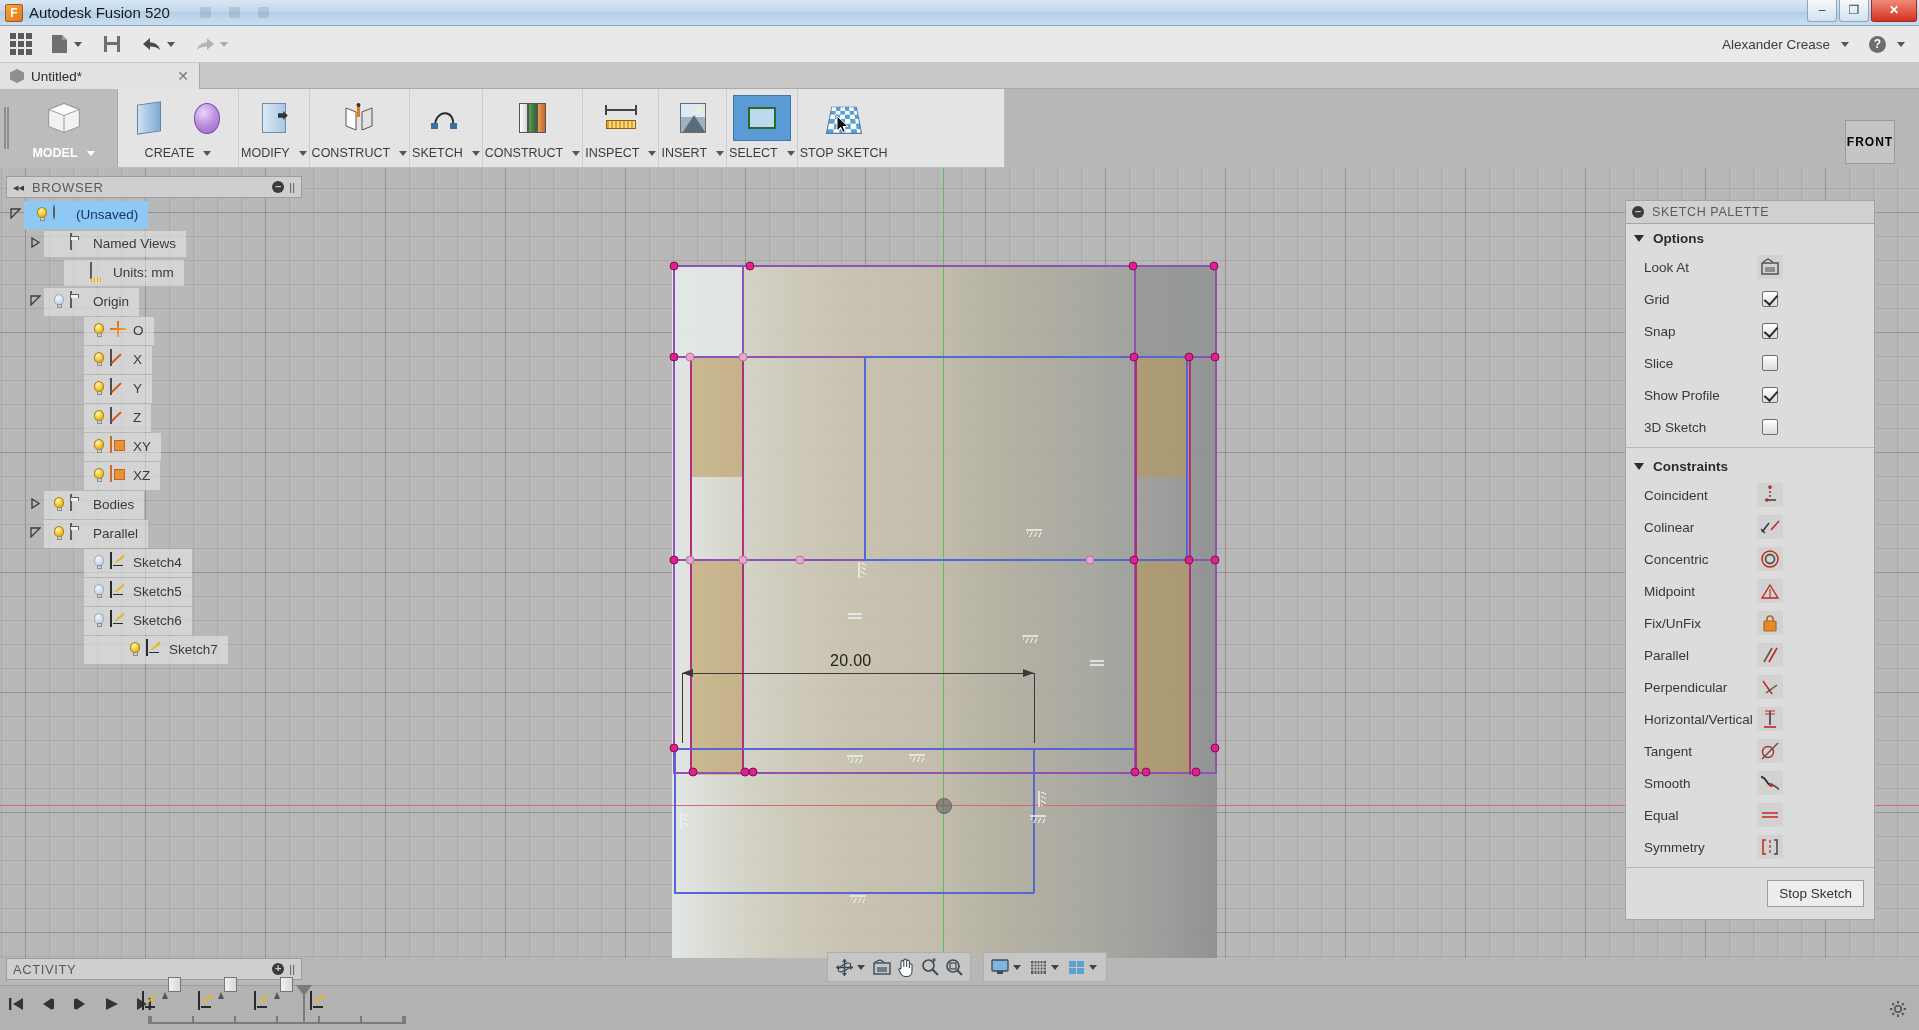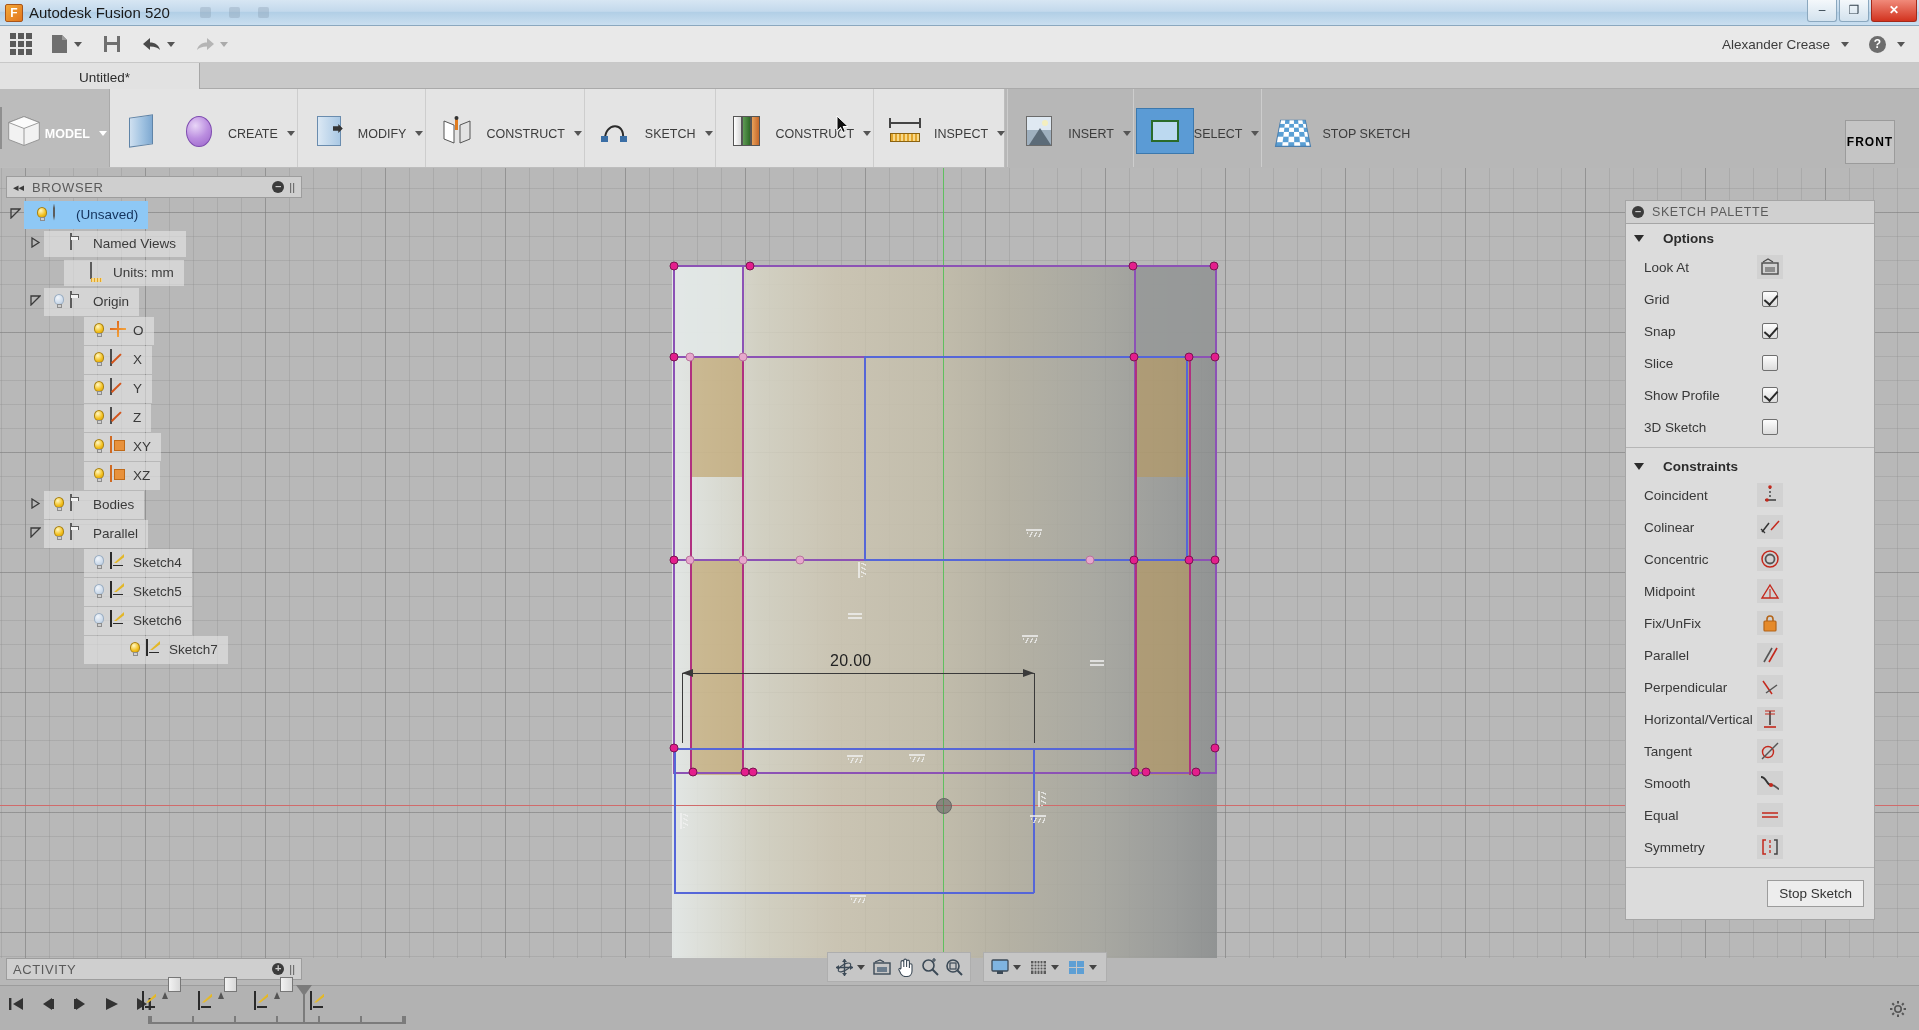--- a/index.html
+++ b/index.html
@@ -61,36 +61,36 @@
      font-size:12px; font-weight:bold; display:flex;align-items:center;justify-content:center; margin-left:14px;}
 
   
   .doctabbar {
     position: absolute; left:0; top: 63px; width:1919px; height: 26px;
     background: #c9c9c9; border-bottom:1px solid #aaa;
   }
   .doctab {
     position:absolute; left:0; top:0; height:26px; width: 200px;
     background: #e2e2e2; border-right: 1px solid #a7a7a7;
-    display:flex; align-items:center; gap:7px; padding-left:10px;flex-direction:column;
+    display:flex; align-items:center; gap:7px; padding-left:10px;
   }
   .doctab-ico { width:14px;height:14px; background:#8e8e8e;
      clip-path: polygon(50% 0, 100% 25%, 100% 75%, 50% 100%, 0 75%, 0 25%); }
   .doctab-lbl { font-size:13.5px; color:#2b2b2b; font-weight:500; }
   .doctab-x { margin-left:auto; margin-right:10px; font-size:14px; color:#777; }
 
   
   .ribbon {
     position: absolute; left: 0; top: 89px; width: 1005px; height: 79px;
     background: #e4e4e4; border-right:1px solid #bdbdbd; border-bottom:1px solid #bdbdbd;
     display: flex; align-items: stretch;
   }
   .rib-grip { width: 10px; background:#bcbcbc; display:flex; align-items:center; justify-content:center;}
   .rib-grip::before { content:""; width:2px; height:42px; background:#8f8f8f; box-shadow: 3px 0 0 #8f8f8f;}
-  .rib-panel { display:flex; flex-direction:row; align-items:center; justify-content:flex-start;
+  .rib-panel { display:flex; flex-direction:column; align-items:center; justify-content:flex-start;
       border-right:1px solid #cdcdcd; padding: 6px 2px 0 2px; }
   .rib-panel.model { background:#bcbcbc; min-width: 108px; border-right:1px solid #aaa;}
   .rib-btn { width: 58px; height: 46px; display:flex; align-items:center; justify-content:center; }
   .rib-btn.sel { background:#5b9bd5; border:1px solid #3c78ad; }
   .rib-lbl { font-size: 12.5px; color: #3c3c3c; display:flex; align-items:center; gap:4px; white-space:nowrap;
      margin-top: 5px; }
   .rib-panel.model .rib-lbl { color: #fff; font-weight:bold; }
   .rib-lbl .caret { border-top-color:#555; }
   .rib-panel.model .rib-lbl .caret { border-top-color:#fff; }
   .grp { display:flex; }
@@ -240,21 +240,21 @@
      background:linear-gradient(135deg,#f7d24a,#d5a410); clip-path: polygon(100% 0,100% 35%,25% 100%,0 100%);}
 
   
   .palette {
     position:absolute; left: 1625px; top: 200px; width: 250px; height: 720px;
     background: #dcdcdc; border:1px solid #a5a5a5;
   }
   .pal-hdr { height: 23px; background:#d0d0d0; border-bottom:1px solid #a5a5a5;
      display:flex; align-items:center; gap:8px; padding: 0 6px; }
   .pal-title { font-size: 12.5px; color:#5b5b5b; letter-spacing:.6px; }
-  .pal-sect { display:flex; align-items:center; gap:19px; font-size:13.5px; font-weight:bold;
+  .pal-sect { display:flex; align-items:center; gap:9px; font-size:13.5px; font-weight:bold;
      color:#2c2c2c; padding: 7px 0 5px 8px; }
   .tri { width:0;height:0;border-left:5px solid transparent;border-right:5px solid transparent;
      border-top:7px solid #2c2c2c; }
   .pal-row { display:flex; align-items:center; height: 32px; padding-left: 18px; }
   .pal-row .name { font-size: 13.5px; color:#383838; }
   .pal-ctl { position:absolute; left: 130px; display:flex; align-items:center; justify-content:center;
      width: 28px; height: 24px; }
   .pal-row { position:relative; }
   .cbx { width:16px;height:16px;border:1.5px solid #6f6f6f; border-radius:2px;
      background:linear-gradient(to bottom,#fdfdfd,#dcdcdc); position:relative;}

